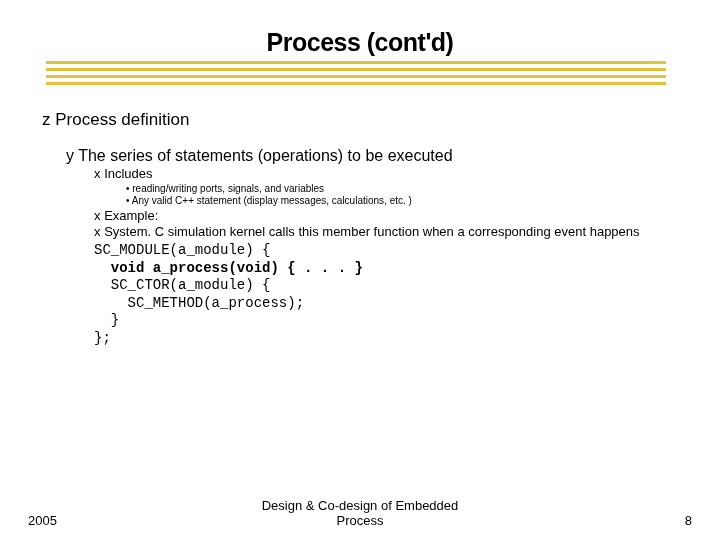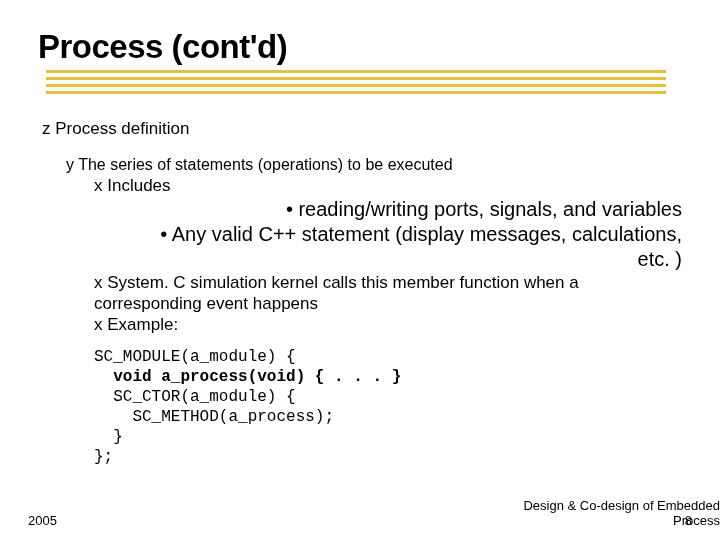--- a/index.html
+++ b/index.html
@@ -12,23 +12,24 @@
     color: #000;
     position: relative;
     overflow: hidden;
   }
   .slide {
     padding: 28px 38px 0 38px;
   }
   .title {
     font-family: Arial, sans-serif;
     font-weight: 900;
-    font-size: 33px;
+    font-size: 25px;
     letter-spacing: -0.5px;
     margin-bottom: 2px;
+    text-align: center;
   }
   .underline-stack {
     margin-top: 4px;
     margin-bottom: 24px;
   }
   .underline-stack .stroke {
     height: 3px;
     margin-top: 4px;
     margin-left: 8px;
     width: 620px;
@@ -39,47 +40,47 @@
   .s4 { background: #e2c23a; width: 548px; margin-left: 38px; height: 3px; margin-top: 3px; }
 
   .content { font-size: 17px; line-height: 1.25; }
 
   .bullet-z { padding-left: 4px; }
   .bullet-z::before { content: "z "; font-family: "Wingdings", sans-serif; color: #000; }
 
   .lvl-y { padding-left: 28px; margin-top: 16px; font-size: 16px; }
   .lvl-y::before { content: "y "; color: #000; }
 
-  .lvl-x { padding-left: 56px; font-size: 17px; }
+  .lvl-x { padding-left: 56px; font-size: 13px; }
   .lvl-x::before { content: "x "; color: #000; }
 
-  .lvl-dot { padding-left: 88px; font-size: 20px; position: relative; text-align: right; }
+  .lvl-dot { padding-left: 88px; font-size: 10px; position: relative; }
   .lvl-dot::before { content: "• "; color: #000; }
 
   .code-inline { font-family: "Courier New", monospace; font-size: 15px; }
   .codeblock {
     font-family: "Courier New", monospace;
-    font-size: 16px;
+    font-size: 14px;
     white-space: pre;
     padding-left: 56px;
     line-height: 1.25;
-    margin-top: 12px;
+    margin-top: 2px;
   }
   .codeblock .bold { font-weight: 700; }
 
   .footer {
     position: absolute;
     bottom: 12px;
     left: 0;
     width: 720px;
     font-size: 13px;
     color: #000;
   }
   .footer-left { position: absolute; left: 28px; bottom: 0; font-family: Verdana, sans-serif; }
-  .footer-center { text-align: right; font-family: Verdana, sans-serif; }
+  .footer-center { text-align: center; font-family: Verdana, sans-serif; }
   .footer-right { position: absolute; right: 28px; bottom: 0; font-family: Verdana, sans-serif; }
 </style>
 </head>
 <body>
 
 <div class="slide">
 
   <div class="title">Process (cont'd)</div>
 
   <div class="underline-stack">
@@ -94,22 +95,22 @@
     <div class="bullet-z"><span>Process definition</span></div>
 
     <div class="lvl-y"><span>The series of statements (operations) to be executed</span></div>
 
     <div class="lvl-x"><span>Includes</span></div>
 
     <div class="lvl-dot"><span>reading/writing ports, signals, and variables</span></div>
     <div class="lvl-dot"><span>Any valid C++ statement (display messages, calculations, etc. )</span></div>
 
 
+    <div class="lvl-x"><span>Example:</span></div>
     <div class="lvl-x" style="padding-right:40px;"><span>System. C simulation kernel calls this member function when a corresponding event happens</span></div>
-    <div class="lvl-x"><span>Example:</span></div>
 
     <div class="codeblock"><span>SC_MODULE(a_module) {</span>
 <span class="bold">  void a_process(void) { . . . }</span>
 <span>  SC_CTOR(a_module) {</span>
 <span>    SC_METHOD(a_process);</span>
 <span>  }</span>
 <span>};</span></div>
 
   </div>
 </div>

